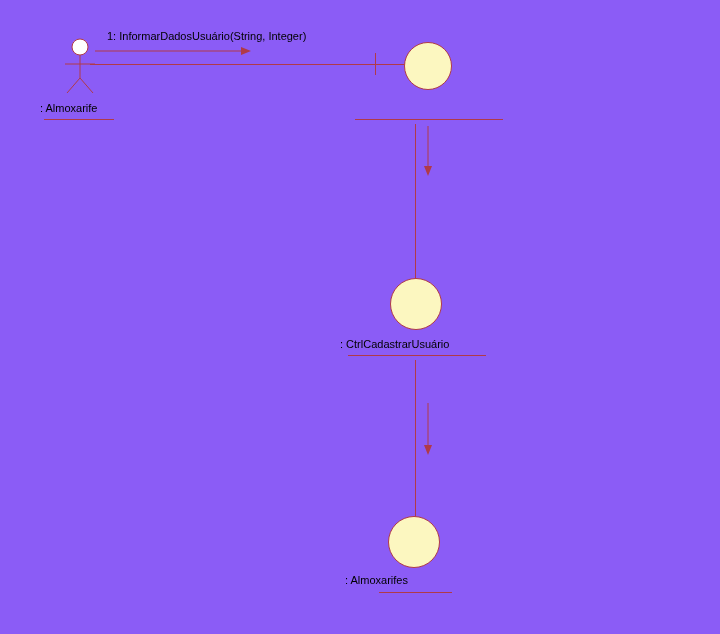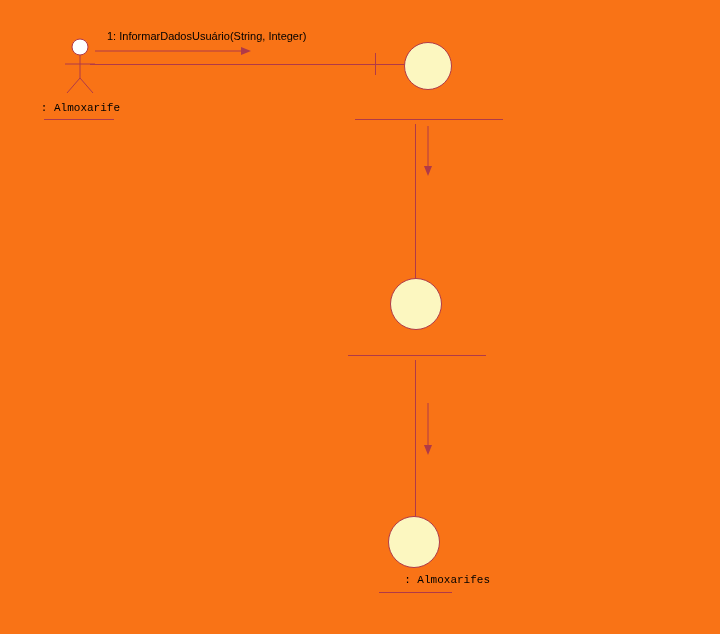--- a/index.html
+++ b/index.html
@@ -7,37 +7,36 @@
     padding: 0;
     background: #ffffff;
   }
   body {
     font-family: "Liberation Sans", sans-serif;
   }
   #canvas {
     position: relative;
     width: 720px;
     height: 634px;
-    background: #f97316;
+    background: #8b5cf6;
     overflow: hidden;
   }
   .circle {
     position: absolute;
     border-radius: 50%;
     background: #fcf7c0;
     border: 1px solid #b03a48;
     box-sizing: border-box;
   }
   .label {
     position: absolute;
     font-size: 11px;
     color: #000000;
     white-space: nowrap;
-    text-align: right;
-    font-family: Liberation Mono, monospace;
+    text-align: left;
   }
   .underline {
     position: absolute;
     height: 0;
     border-top: 1px solid #b03a48;
   }
   .msg {
     position: absolute;
     font-size: 11px;
     color: #000000;
@@ -89,20 +88,21 @@
 
   <div class="line vline" style="left:415px; top:124px; height:160px;"></div>
 
   <svg class="arrow" style="left:420px; top:126px; width:16px; height:54px;">
     <line x1="8" y1="0" x2="8" y2="42" stroke="#b03a48" stroke-width="1"></line>
     <polygon points="8,50 4,40 12,40" fill="#b03a48"></polygon>
   </svg>
 
 
   <div class="circle" style="left:390px; top:278px; width:52px; height:52px;"></div>
+  <div class="label" style="left:340px; top:338px; width:155px;">: CtrlCadastrarUsuário</div>
   <div class="underline" style="left:348px; top:355px; width:138px;"></div>
 
   <div class="line vline" style="left:415px; top:360px; height:160px;"></div>
 
   <svg class="arrow" style="left:420px; top:403px; width:16px; height:56px;">
     <line x1="8" y1="0" x2="8" y2="44" stroke="#b03a48" stroke-width="1"></line>
     <polygon points="8,52 4,42 12,42" fill="#b03a48"></polygon>
   </svg>
 
 

